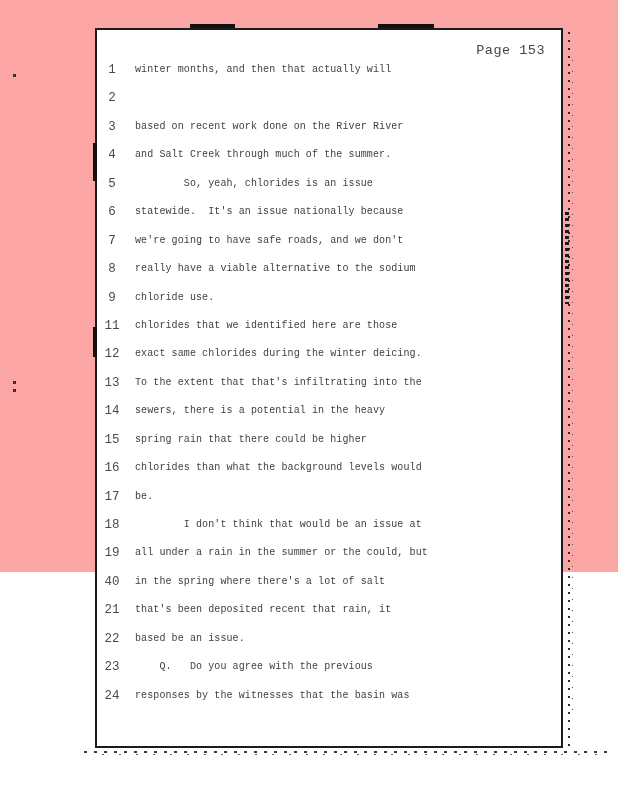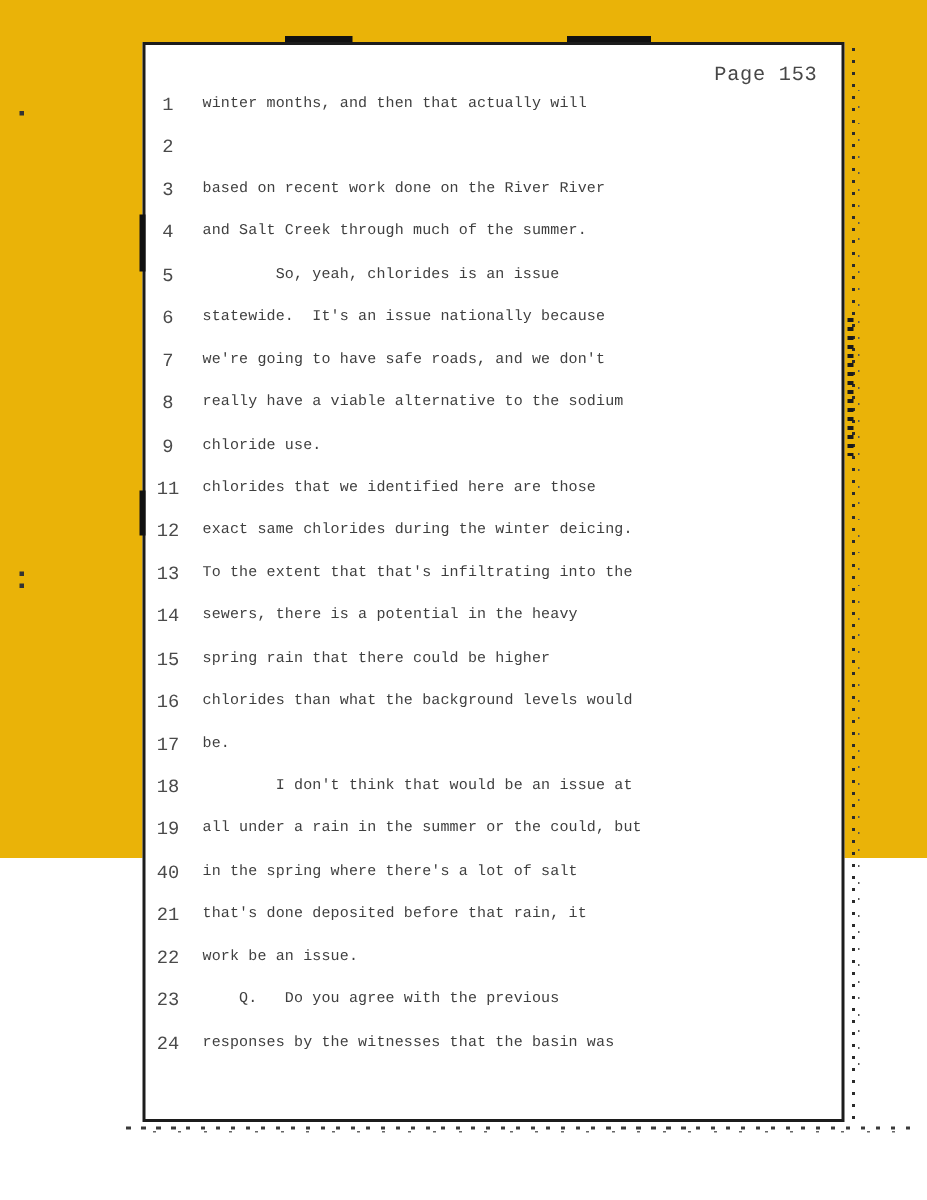--- a/index.html
+++ b/index.html
@@ -8,21 +8,21 @@
     width: 618px;
     height: 800px;
     background: #ffffff;
     overflow: hidden;
     font-family: "Liberation Mono", "DejaVu Sans Mono", monospace;
   }
   .sheet {
     position: relative;
     width: 618px;
     height: 572px;
-    background: #eab308;
+    background: #fca5a5;
   }
   
   .page-box {
     position: absolute;
     left: 95px;
     top: 28px;
     width: 464px;
     height: 716px;
     border: 2px solid #1c1c1c;
     background: #ffffff;
@@ -174,25 +174,25 @@
       <div class="line">
           <span class="num">19</span>
           <span class="txt">all under a rain in the summer or the could, but</span>
         </div>
       <div class="line">
           <span class="num">40</span>
           <span class="txt">in the spring where there's a lot of salt</span>
         </div>
       <div class="line">
           <span class="num">21</span>
-          <span class="txt">that's done deposited before that rain, it</span>
+          <span class="txt">that's been deposited recent that rain, it</span>
         </div>
       <div class="line">
           <span class="num">22</span>
-          <span class="txt">work be an issue.</span>
+          <span class="txt">based be an issue.</span>
         </div>
       <div class="line">
           <span class="num">23</span>
           <span class="txt">    Q.   Do you agree with the previous</span>
         </div>
       <div class="line">
           <span class="num">24</span>
           <span class="txt">responses by the witnesses that the basin was</span>
         </div>
     </div>

